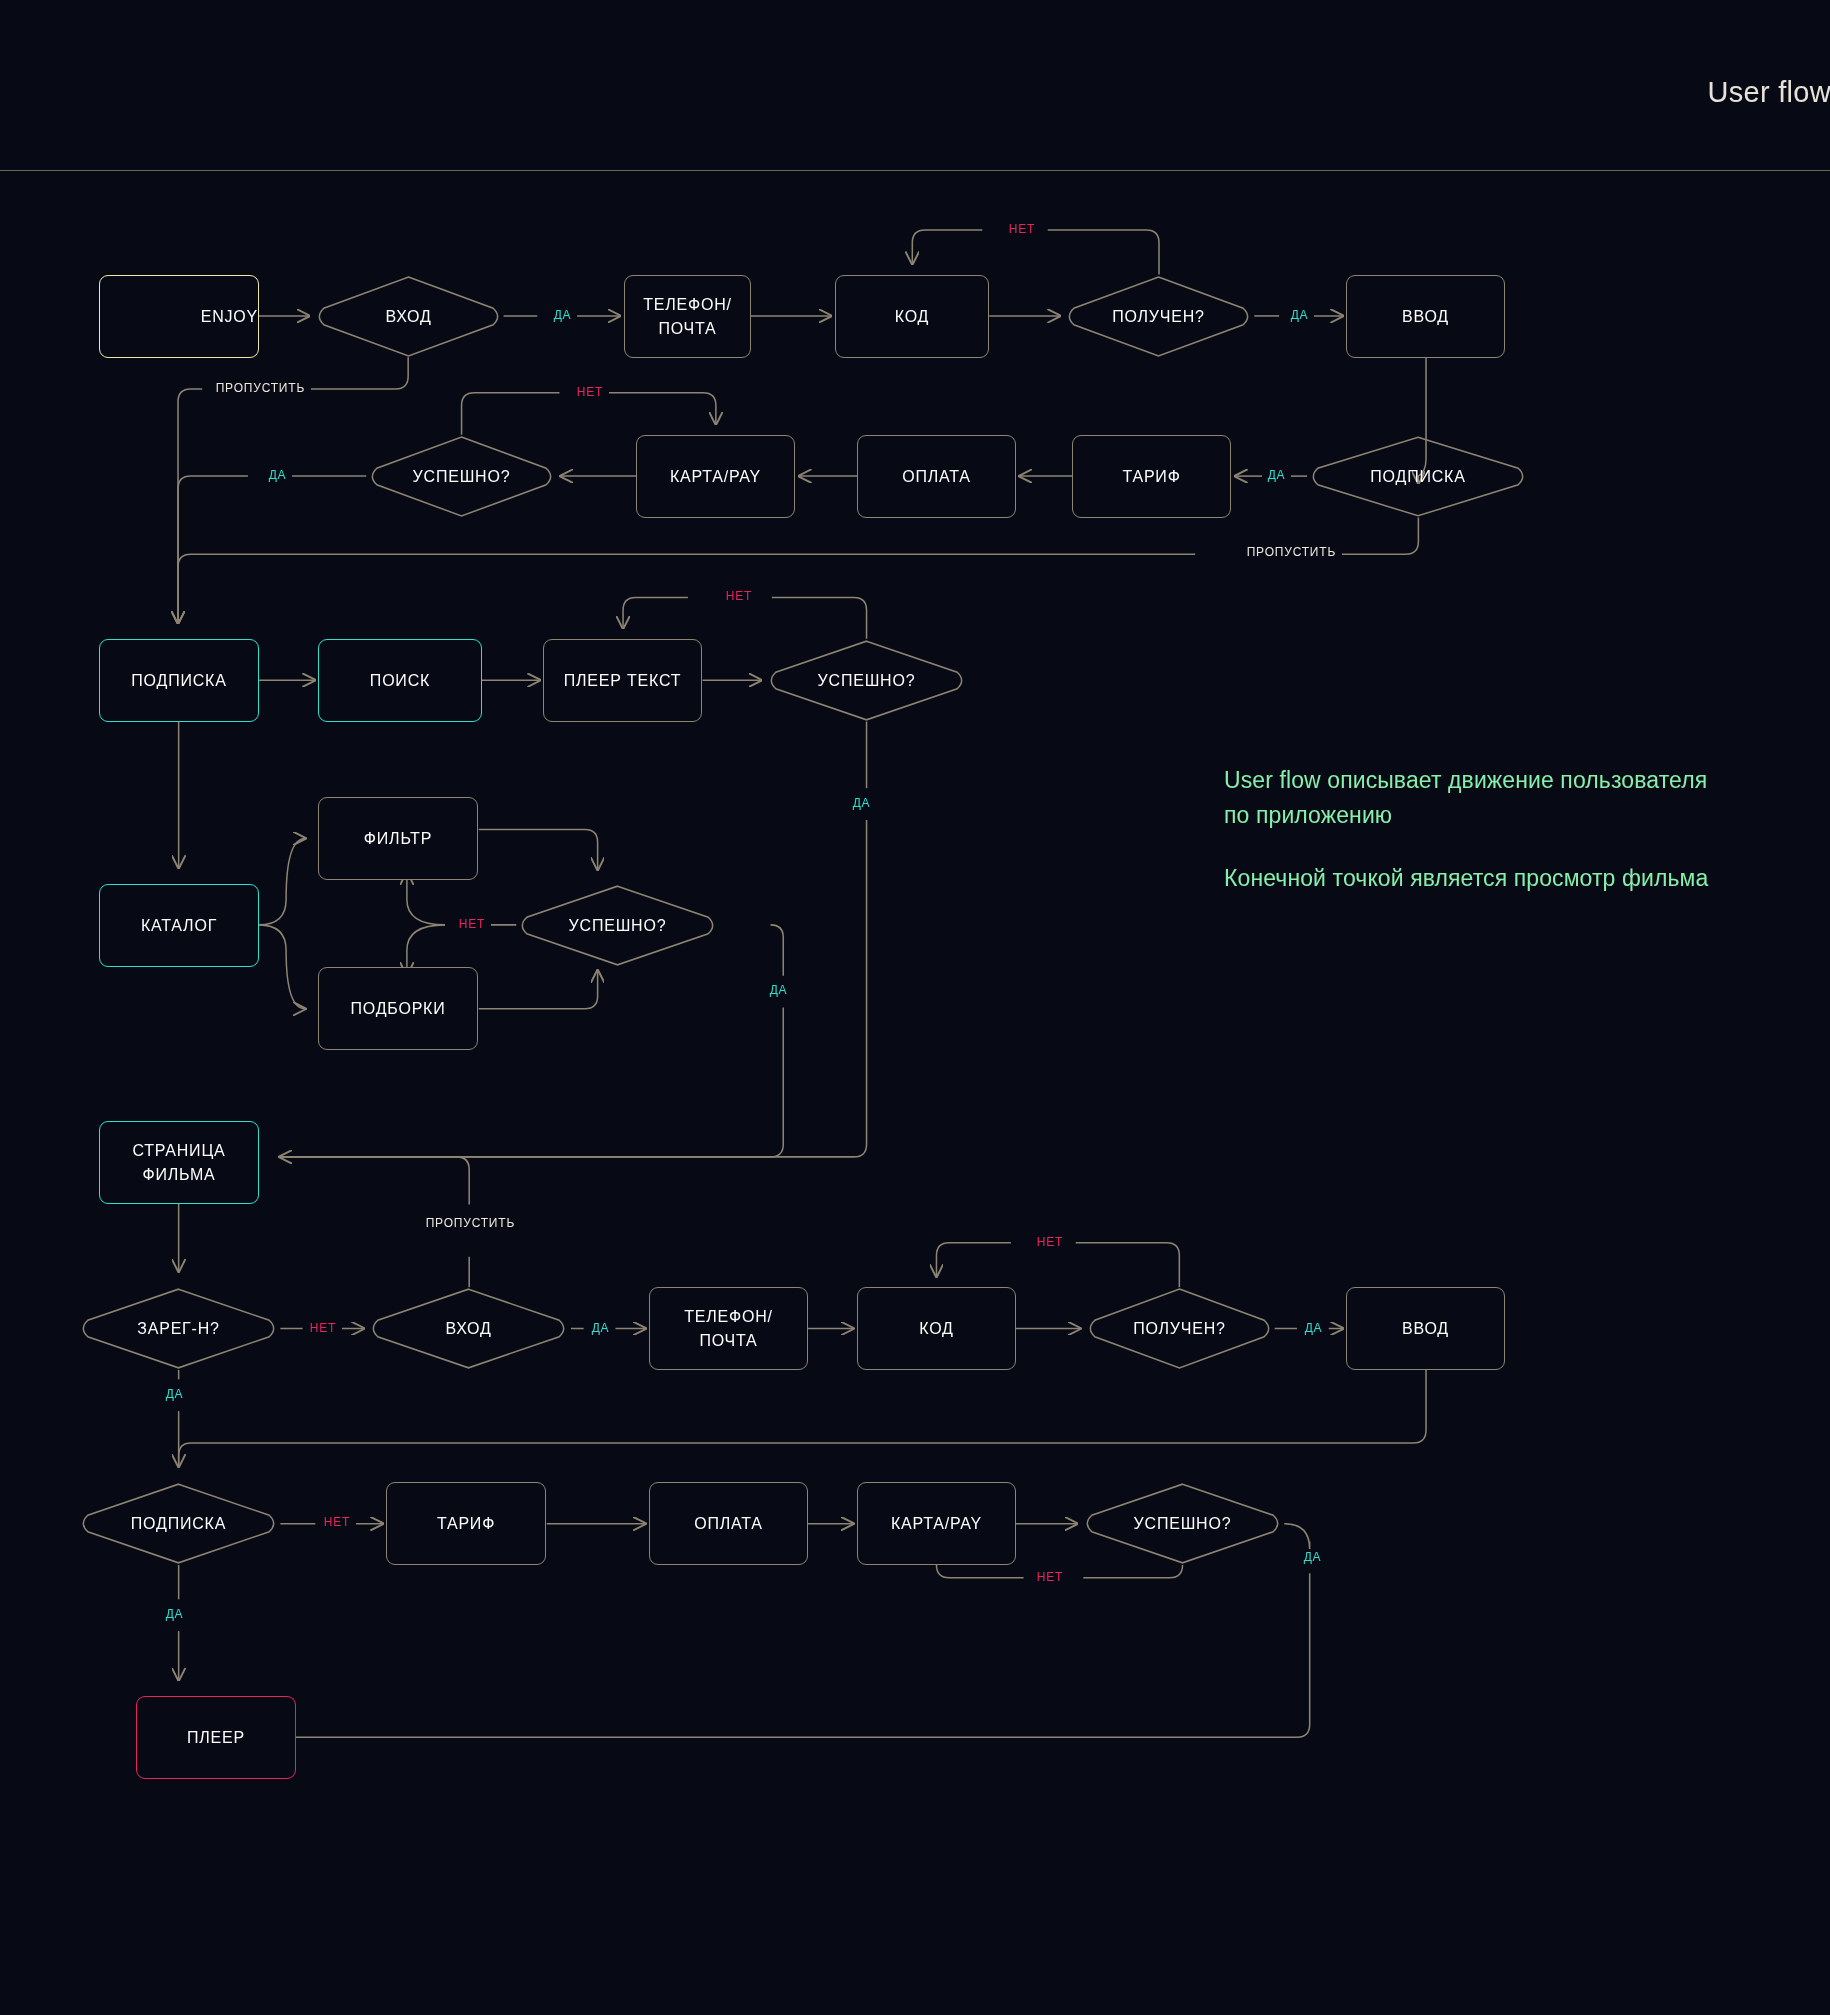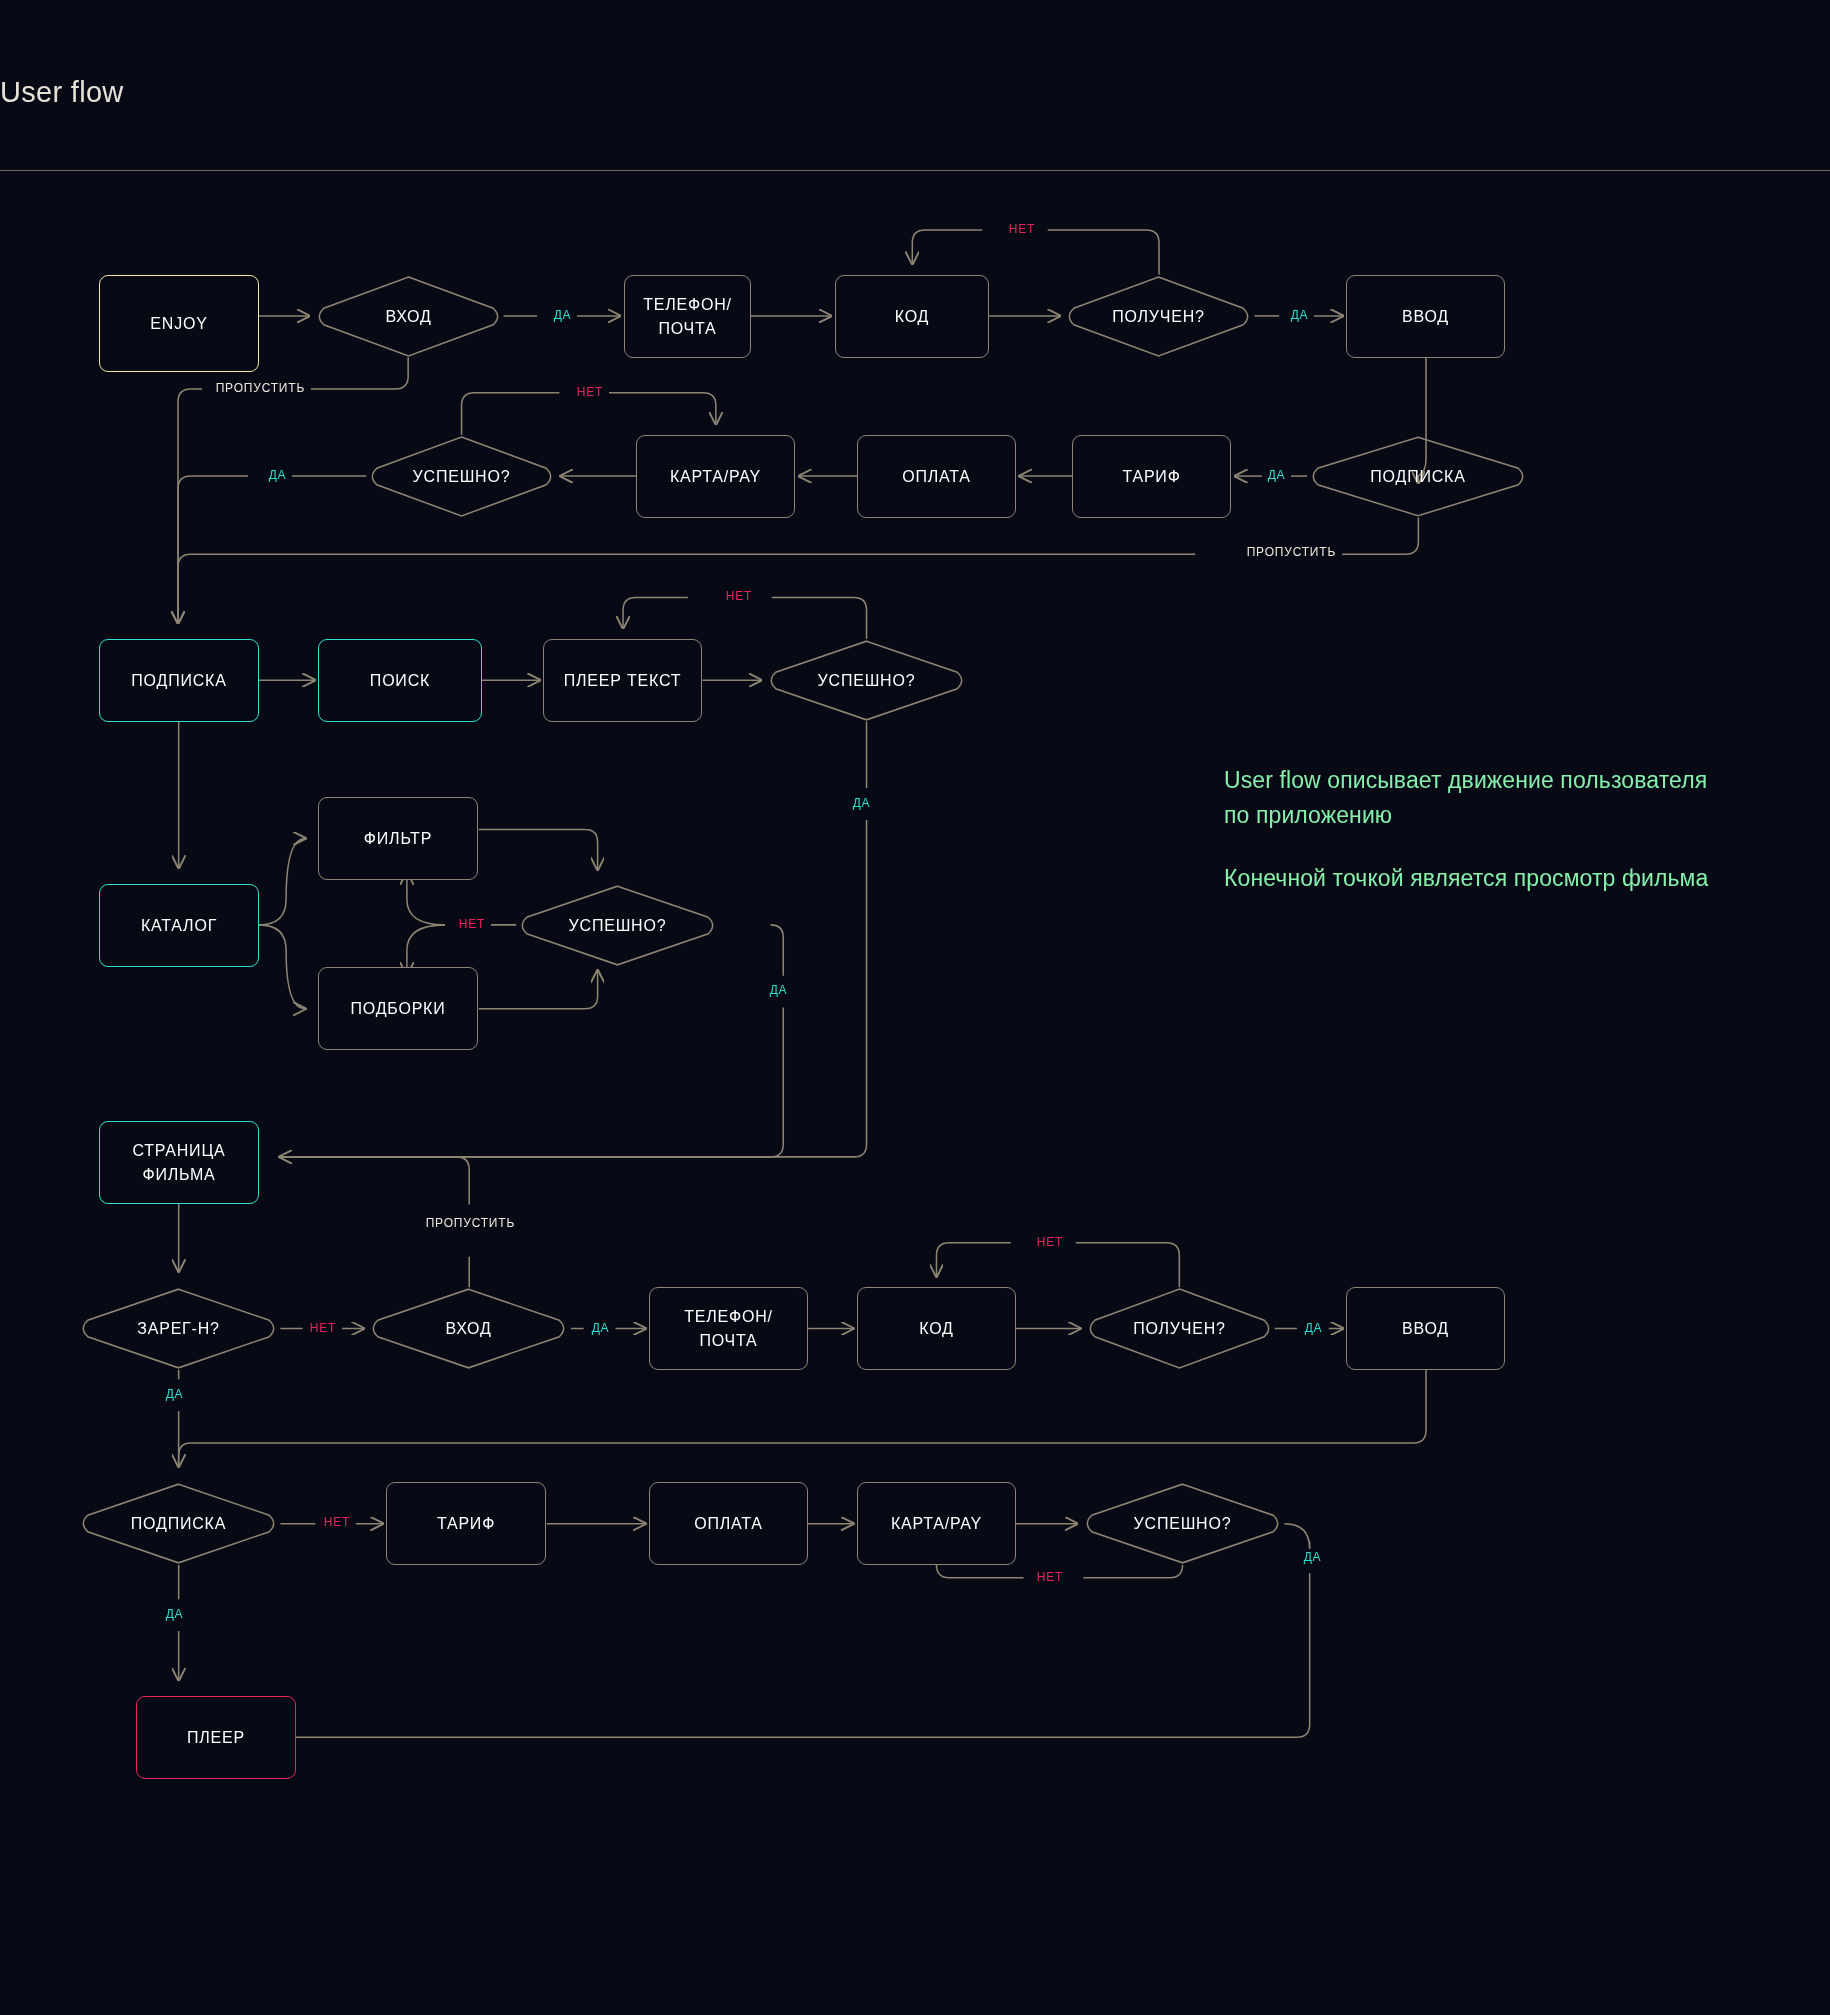--- a/index.html
+++ b/index.html
@@ -2,21 +2,21 @@
 <html style="font-size:10.2px"><head>
 <meta charset="utf-8">
 <style>
   html,body{margin:0;padding:0;background:#070a15;}
   body{font-family:"Liberation Sans", sans-serif;}
   #page{position:relative;width:1831px;height:2015px;background:#070a15;overflow:hidden;}
 
   
   #header{position:absolute;left:0;top:0;width:1831px;height:172px;}
   #header-divider{position:absolute;left:0;top:170px;width:1831px;height:1.3px;background:#6d6550;}
-  #page-title{position:absolute;left:0;top:76px;width:1831px;text-align:left;
+  #page-title{position:absolute;left:0;top:76px;width:1831px;text-align:right;
     color:#e6e2d8;font-size:29px;font-weight:400;letter-spacing:0.3px;}
 
   
   #edges{position:absolute;left:0;top:0;width:1831px;height:2015px;}
 
   
   .node{position:absolute;box-sizing:border-box;display:flex;align-items:center;
         justify-content:center;text-align:center;color:#ffffff;font-size:16px;
         letter-spacing:0.8px;line-height:1.45;}
   .rect{border:1.3px solid #8d8473;border-radius:9px;background:#070a15;}
@@ -146,21 +146,21 @@
       <path d="M1610,2482 L1493,2482 Q1473,2482 1473,2462 L1473,2425" marker-end="url(#ar)"></path>
 
       <path d="M281,2462 L281,2516"></path>
       <path d="M281,2566 L281,2643" marker-end="url(#ar)"></path>
 
       <path d="M2020,2397 Q2060,2397 2060,2437 L2060,2425"></path>
       <path d="M2060,2475 L2060,2713 Q2060,2733 2040,2733 L432,2733" marker-end="url(#ar)"></path>
     </g>
   </svg>
 
-  <div class="node rect accent-yellow" style="left:99px;top:275px;width:160px;height:97px;">
+  <div class="node rect accent-yellow" style="left:99px;top:275px;width:160px;height:83px;justify-content:flex-end;">
       <span>ENJOY</span>
     </div>
 
   <div class="node diamond" style="left:313px;top:275px;width:191px;height:83px;">
     <svg width="191" height="83" viewBox="0 0 300 130">
         <path d="M150,3 L283,52 Q297,65 283,78 L150,127 L17,78 Q3,65 17,52 Z" fill="none" stroke="#8d8473" stroke-width="2.4"></path>
       </svg>
     <span class="dtext">ВХОД</span>
   </div>
 

